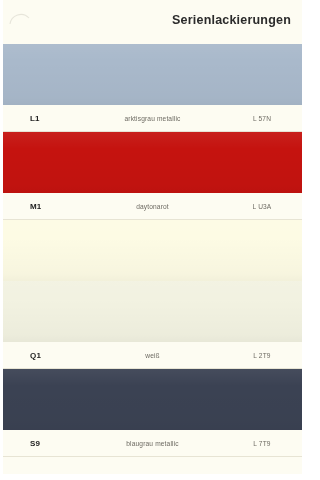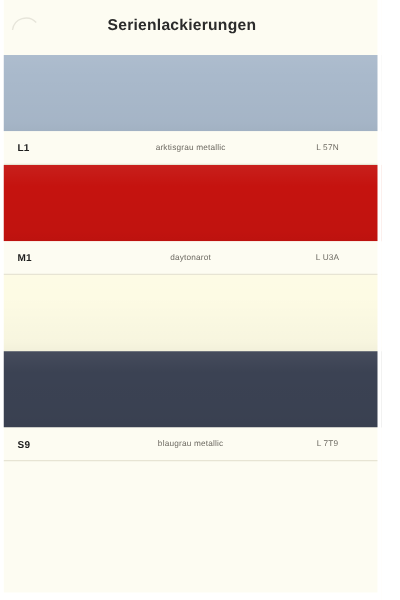--- a/index.html
+++ b/index.html
@@ -44,21 +44,21 @@
     pointer-events: none;
   }
 
   
   .header {
     position: relative;
     height: 44px;
     background: #fdfcf2;
     display: flex;
     align-items: center;
-    justify-content: center;
+    justify-content: flex-end;
     box-sizing: border-box;
     padding: 0 14px 4px 0;
   }
 
   .header-title {
     font-size: 12.5px;
     font-weight: bold;
     color: #2b2b2b;
     letter-spacing: 0.2px;
     white-space: nowrap;
@@ -107,21 +107,21 @@
     height: 26px;
     background: #fdfcf2;
     display: flex;
     align-items: center;
     position: relative;
     border-bottom: 1px solid #e7e4d4;
   }
 
   .cap-code {
     position: absolute;
-    left: 14px;
+    left: 30px;
     font-size: 8px;
     font-weight: bold;
     color: #1d1d1d;
     letter-spacing: 0.2px;
   }
 
   .cap-name {
     position: absolute;
     left: 0;
     right: 0;
@@ -173,20 +173,28 @@
         <span class="cap-code">M1</span>
         <span class="cap-name">daytonarot</span>
         <span class="cap-paint">L U3A</span>
       </div>
     </div>
 
     <div class="swatch-row">
       <div class="swatch-color" style="background: rgb(253, 251, 228);"></div>
     </div>
 
+    <div class="swatch-row">
+      <div class="swatch-color" style="background: rgb(242, 242, 225);"></div>
+      <div class="swatch-caption">
+        <span class="cap-code">Q1</span>
+        <span class="cap-name">weiß</span>
+        <span class="cap-paint">L 2T9</span>
+      </div>
+    </div>
 
     <div class="swatch-row">
       <div class="swatch-color" style="background: rgb(59, 66, 83);"></div>
       <div class="swatch-caption">
         <span class="cap-code">S9</span>
         <span class="cap-name">blaugrau metallic</span>
         <span class="cap-paint">L 7T9</span>
       </div>
     </div>
 

